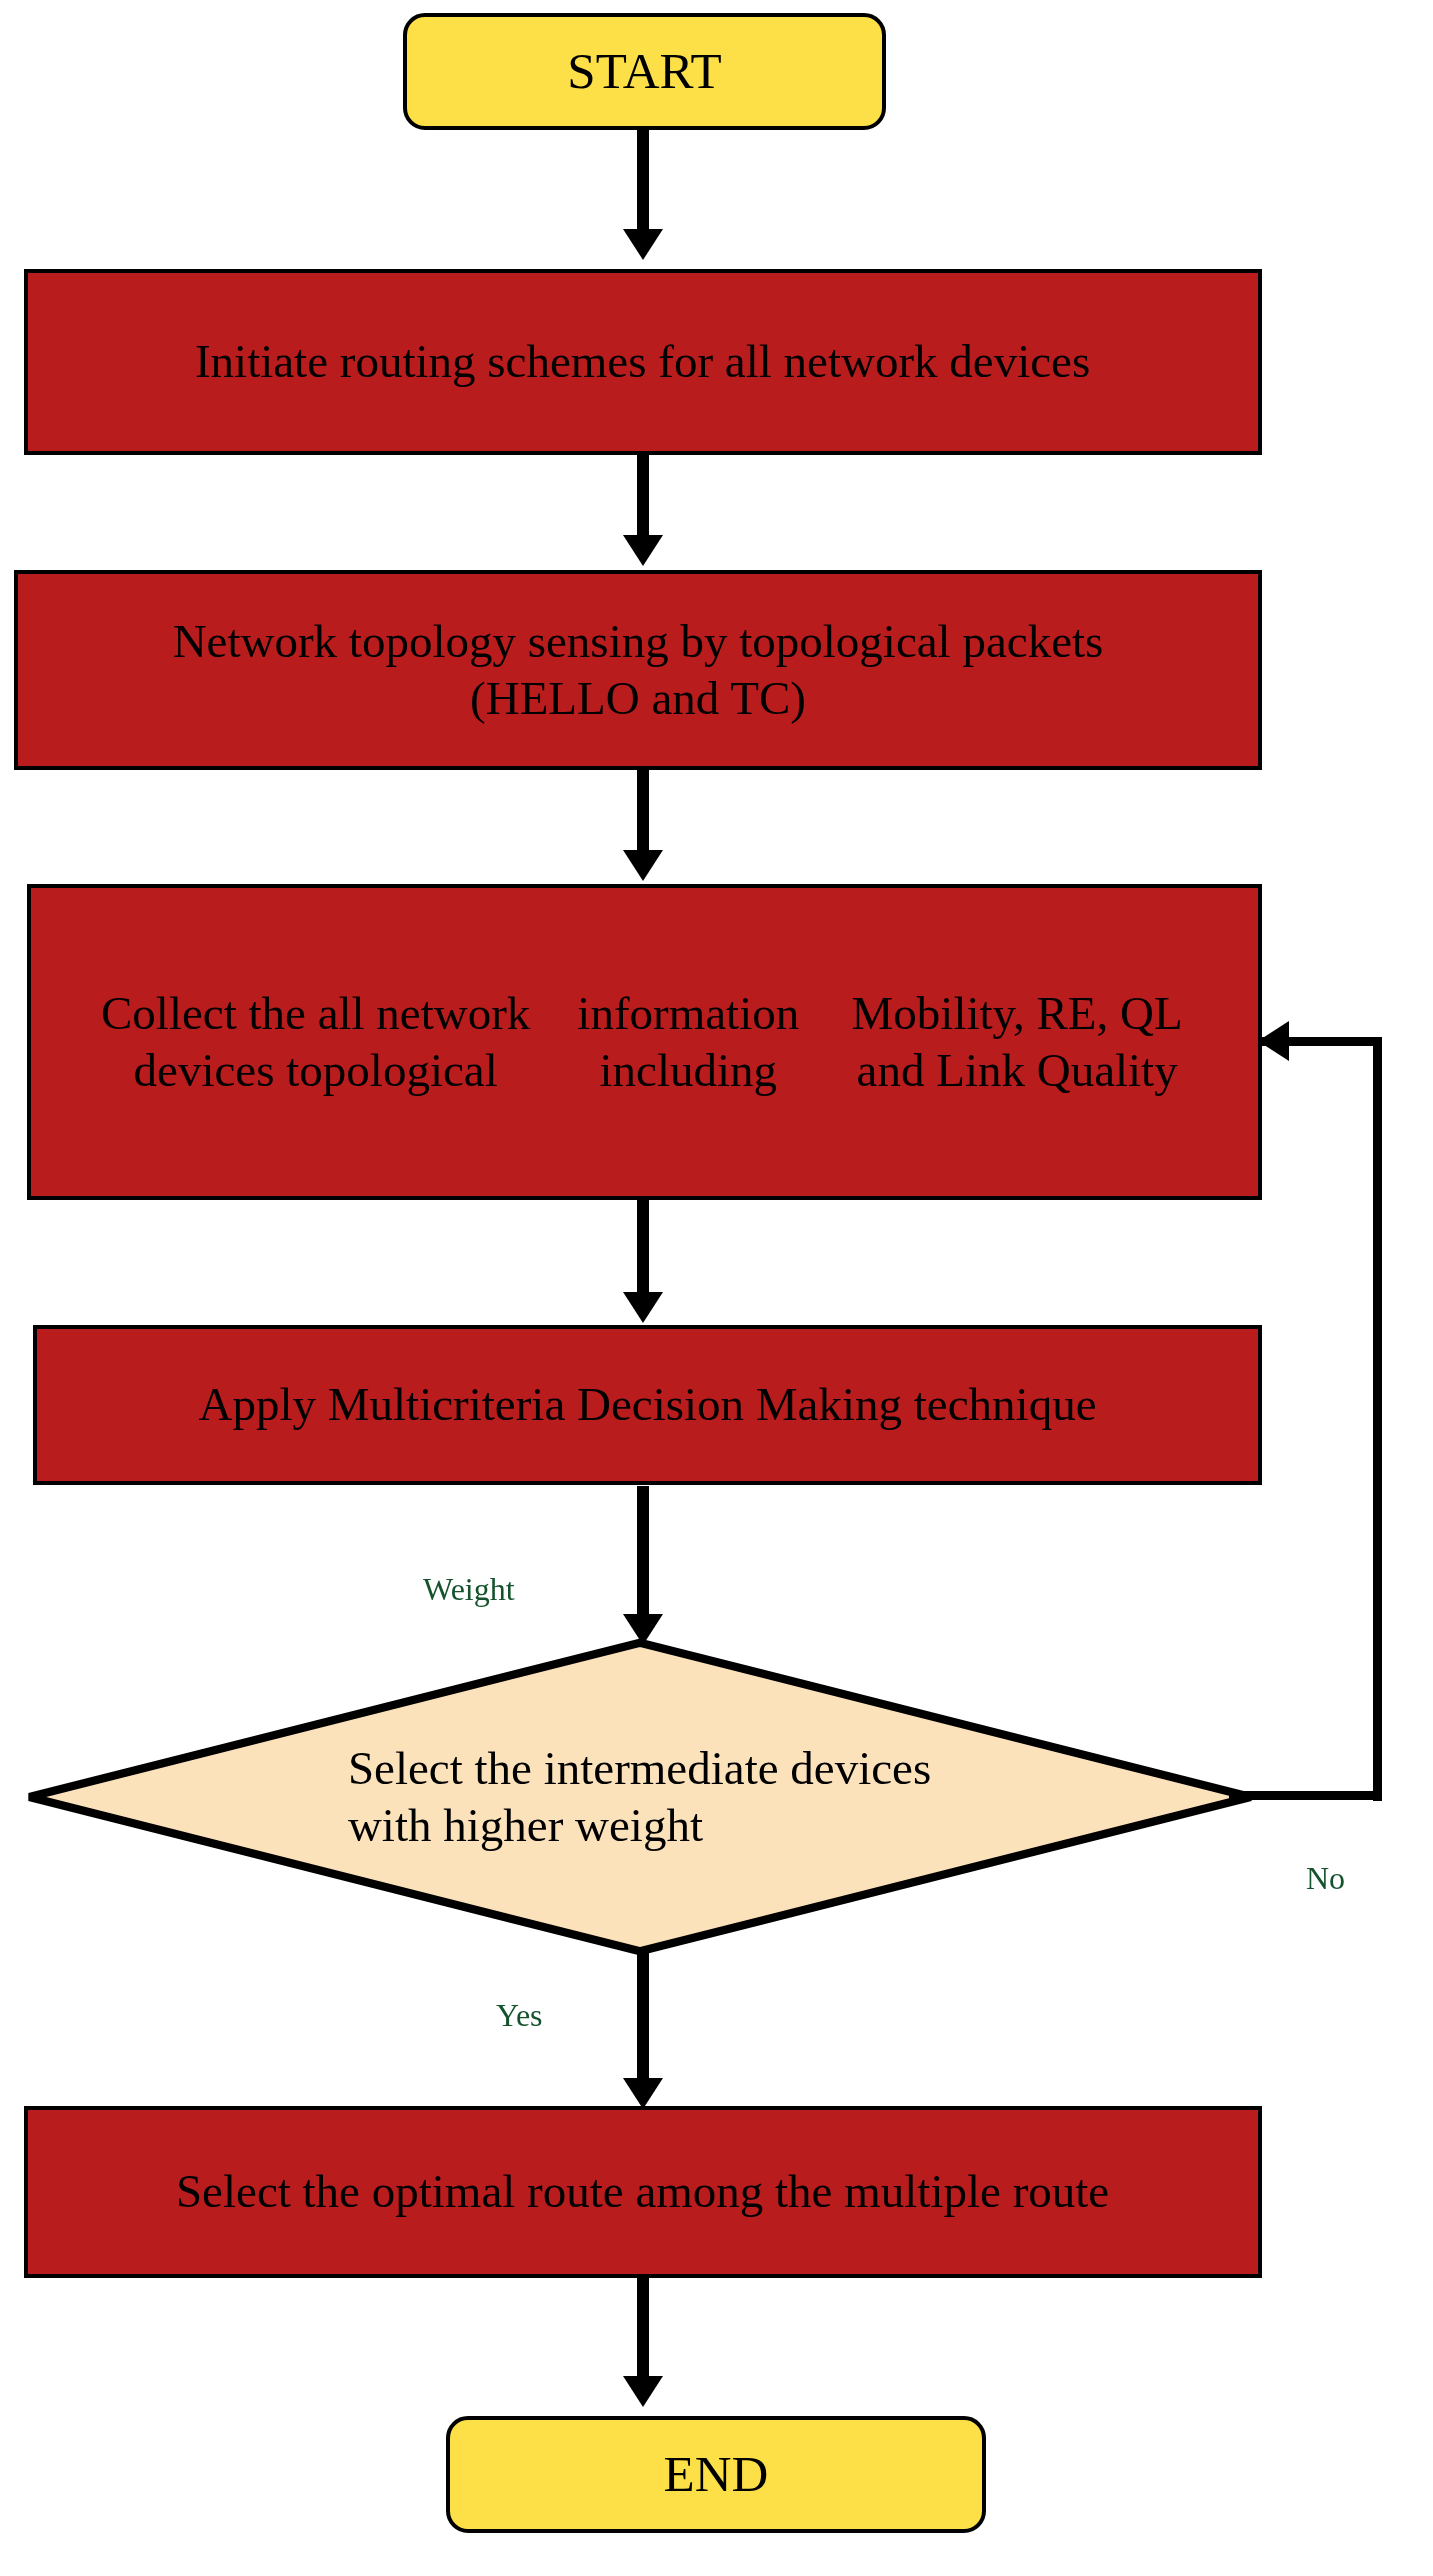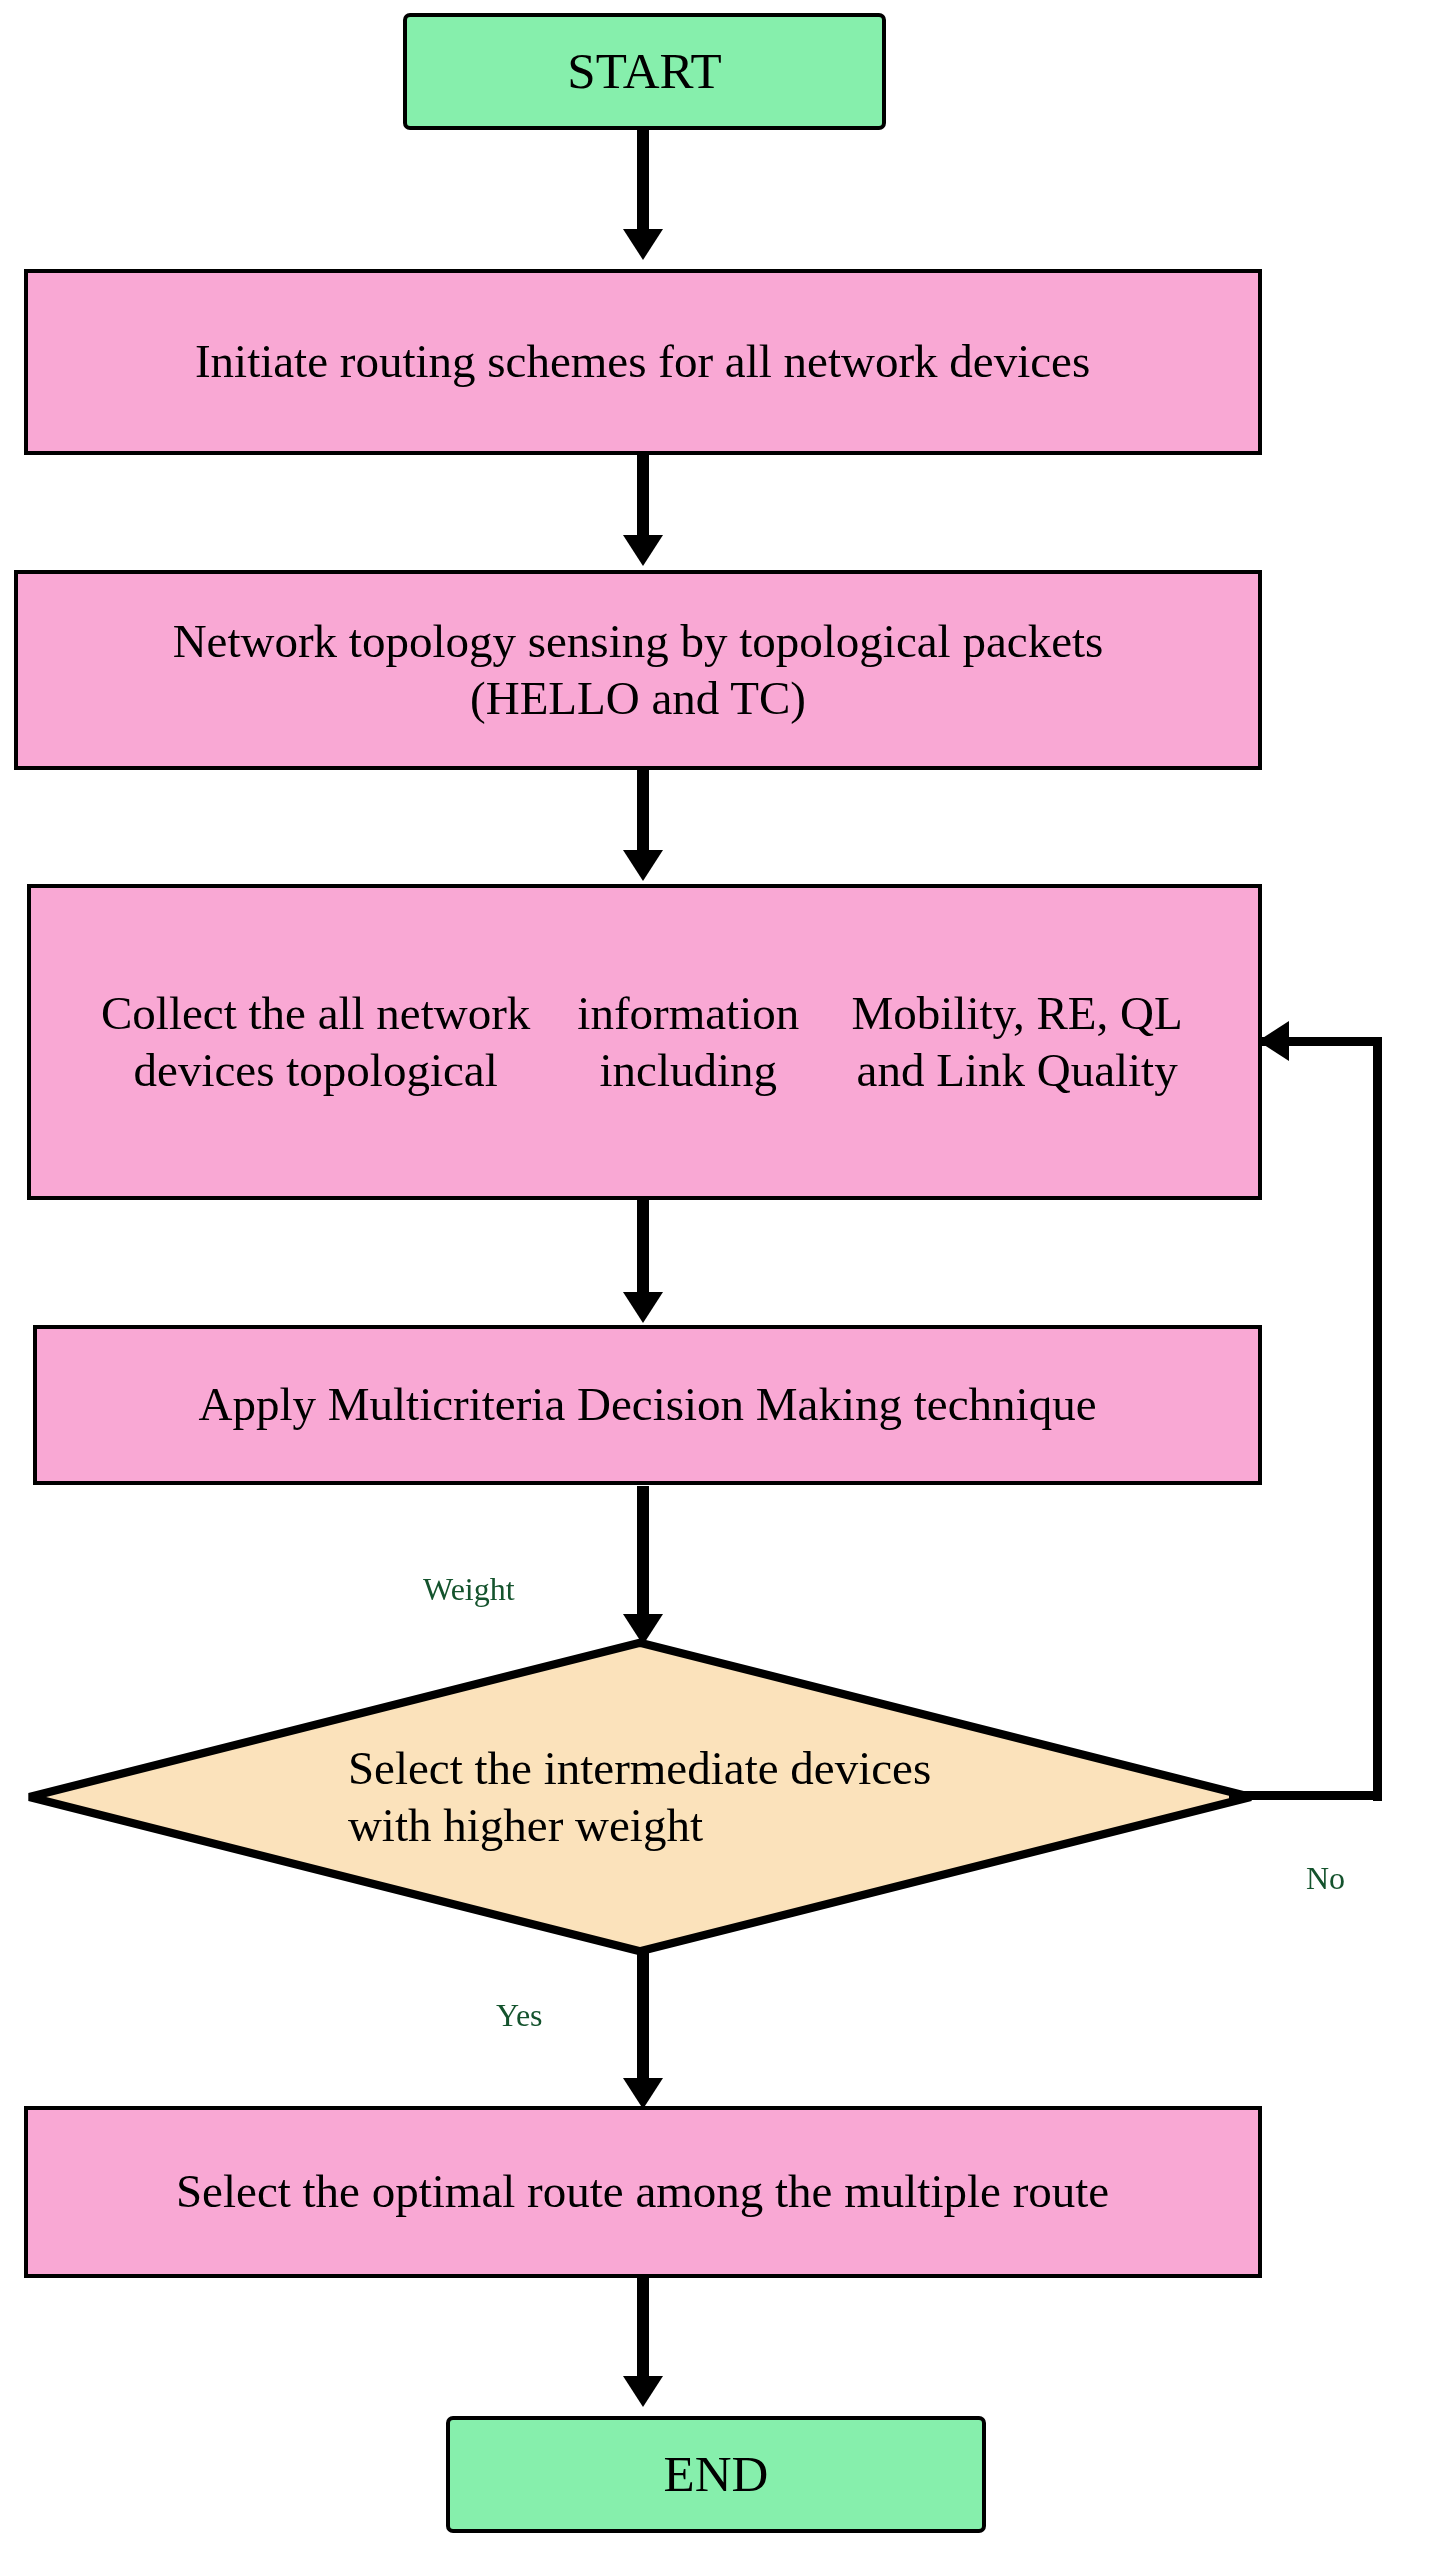--- a/index.html
+++ b/index.html
@@ -24,28 +24,28 @@
     box-sizing: border-box;
     display: flex;
     align-items: center;
     justify-content: center;
     text-align: center;
     color: #000000;
     line-height: 1.22;
   }
 
   .terminator {
-    background: #86efac;
+    background: #fde047;
     border: 4.1px solid #000000;
-    border-radius: 7px;
+    border-radius: 22px;
     font-size: 51px;
   }
 
   .process {
-    background: #f9a8d4;
+    background: #b91c1c;
     border: 4.1px solid #000000;
     font-size: 47px;
     padding: 0 38px;
   }
 
   .decision-wrap {
     position: absolute;
   }
   .decision-wrap svg {
     position: absolute;

